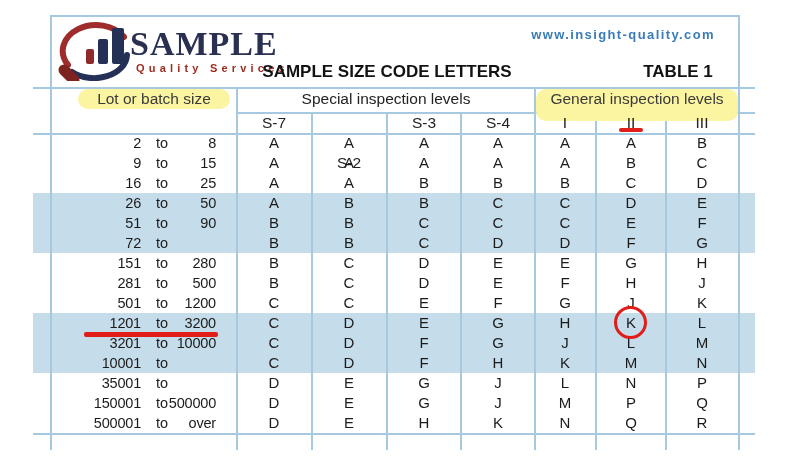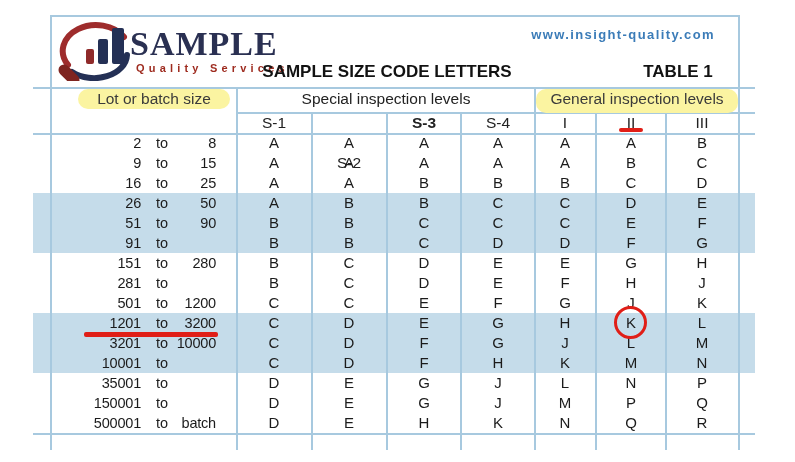--- a/index.html
+++ b/index.html
@@ -28,21 +28,21 @@
              font-size:34px;line-height:34px;font-weight:600;color:#2a3052;letter-spacing:1px;z-index:2;}
   .logo-tagline{position:absolute;left:136px;top:62px;font-size:11px;font-weight:bold;
                 letter-spacing:4.2px;color:#9e2b1f;z-index:2;}
 
   
   .pill{background:#fbf4a1;border-radius:10px;}
   .lot-header{position:absolute;left:78px;top:89px;width:152px;height:20px;line-height:20px;
               text-align:center;font-size:15.5px;color:#3a3a3a;z-index:2;}
   .special-header{position:absolute;left:237px;top:89px;width:298px;height:20px;line-height:20px;
                   text-align:center;font-size:15.5px;color:#222;z-index:2;}
-  .general-header{position:absolute;left:536px;top:89px;width:202px;height:24px;line-height:20px;
+  .general-header{position:absolute;left:536px;top:89px;width:202px;height:32px;line-height:20px;
                   text-align:center;font-size:15.5px;color:#3a3a3a;z-index:2;}
   .level{position:absolute;top:112px;width:60px;height:21px;line-height:21px;text-align:center;
          font-size:15.5px;color:#222;z-index:2;}
 
   
   .row{position:absolute;left:33px;width:722px;height:20px;line-height:20px;z-index:2;white-space:nowrap;}
   .cell{position:absolute;display:block;}
   .c-from{left:22px;width:86px;text-align:right;font-size:14.5px;letter-spacing:-0.2px;}
   .c-to{left:111px;width:36px;text-align:center;font-size:14.5px;}
   .c-up{left:98px;width:85px;text-align:right;font-size:14.5px;letter-spacing:-0.2px;}
@@ -93,23 +93,23 @@
 
   <div class="site-url">www.insight-quality.com</div>
 
   <div class="doc-title">SAMPLE SIZE CODE LETTERS</div>
   <div class="table-label">TABLE 1</div>
 
   <div class="lot-header pill">Lot or batch size</div>
   <div class="special-header">Special inspection levels</div>
   <div class="general-header pill">General inspection levels</div>
 
-  <div class="level" style="left:244px;">S-1</div>
+  <div class="level" style="left:244px;">S-7</div>
   <div class="level" style="left:319px;margin-top:40px;">S-2</div>
-  <div class="level" style="left:394px;font-weight:bold;">S-3</div>
+  <div class="level" style="left:394px;">S-3</div>
   <div class="level" style="left:468px;">S-4</div>
   <div class="level" style="left:535px;">I</div>
   <div class="level" style="left:601px;">II</div>
   <div class="level" style="left:672px;">III</div>
 
   <div class="red-mark" style="left:619px;top:128px;width:24px;height:4px;"></div>
 
   <div>
       <div class="row" style="top: 133px;">
         <span class="cell c-from">2</span>
@@ -165,21 +165,21 @@
         <span class="cell c-up">90</span>
         <span class="cell c-code" style="left: 211px;">B</span>
         <span class="cell c-code" style="left: 286px;">B</span>
         <span class="cell c-code" style="left: 361px;">C</span>
         <span class="cell c-code" style="left: 435px;">C</span>
         <span class="cell c-code" style="left: 502px;">C</span>
         <span class="cell c-code" style="left: 568px;">E</span>
         <span class="cell c-code" style="left: 639px;">F</span>
       </div>
       <div class="row" style="top: 233px;">
-        <span class="cell c-from">91</span>
+        <span class="cell c-from">72</span>
         <span class="cell c-to">to</span>
         <span class="cell c-code" style="left: 211px;">B</span>
         <span class="cell c-code" style="left: 286px;">B</span>
         <span class="cell c-code" style="left: 361px;">C</span>
         <span class="cell c-code" style="left: 435px;">D</span>
         <span class="cell c-code" style="left: 502px;">D</span>
         <span class="cell c-code" style="left: 568px;">F</span>
         <span class="cell c-code" style="left: 639px;">G</span>
       </div>
       <div class="row" style="top: 253px;">
@@ -190,20 +190,21 @@
         <span class="cell c-code" style="left: 286px;">C</span>
         <span class="cell c-code" style="left: 361px;">D</span>
         <span class="cell c-code" style="left: 435px;">E</span>
         <span class="cell c-code" style="left: 502px;">E</span>
         <span class="cell c-code" style="left: 568px;">G</span>
         <span class="cell c-code" style="left: 639px;">H</span>
       </div>
       <div class="row" style="top: 273px;">
         <span class="cell c-from">281</span>
         <span class="cell c-to">to</span>
+        <span class="cell c-up">500</span>
         <span class="cell c-code" style="left: 211px;">B</span>
         <span class="cell c-code" style="left: 286px;">C</span>
         <span class="cell c-code" style="left: 361px;">D</span>
         <span class="cell c-code" style="left: 435px;">E</span>
         <span class="cell c-code" style="left: 502px;">F</span>
         <span class="cell c-code" style="left: 568px;">H</span>
         <span class="cell c-code" style="left: 639px;">J</span>
       </div>
       <div class="row" style="top: 293px;">
         <span class="cell c-from">501</span>
@@ -259,32 +260,33 @@
         <span class="cell c-code" style="left: 286px;">E</span>
         <span class="cell c-code" style="left: 361px;">G</span>
         <span class="cell c-code" style="left: 435px;">J</span>
         <span class="cell c-code" style="left: 502px;">L</span>
         <span class="cell c-code" style="left: 568px;">N</span>
         <span class="cell c-code" style="left: 639px;">P</span>
       </div>
       <div class="row" style="top: 393px;">
         <span class="cell c-from">150001</span>
         <span class="cell c-to">to</span>
+        <span class="cell c-up">500000</span>
         <span class="cell c-code" style="left: 211px;">D</span>
         <span class="cell c-code" style="left: 286px;">E</span>
         <span class="cell c-code" style="left: 361px;">G</span>
         <span class="cell c-code" style="left: 435px;">J</span>
         <span class="cell c-code" style="left: 502px;">M</span>
         <span class="cell c-code" style="left: 568px;">P</span>
         <span class="cell c-code" style="left: 639px;">Q</span>
       </div>
       <div class="row" style="top: 413px;">
         <span class="cell c-from">500001</span>
         <span class="cell c-to">to</span>
-        <span class="cell c-up">batch</span>
+        <span class="cell c-up">over</span>
         <span class="cell c-code" style="left: 211px;">D</span>
         <span class="cell c-code" style="left: 286px;">E</span>
         <span class="cell c-code" style="left: 361px;">H</span>
         <span class="cell c-code" style="left: 435px;">K</span>
         <span class="cell c-code" style="left: 502px;">N</span>
         <span class="cell c-code" style="left: 568px;">Q</span>
         <span class="cell c-code" style="left: 639px;">R</span>
       </div>
     </div>
 

